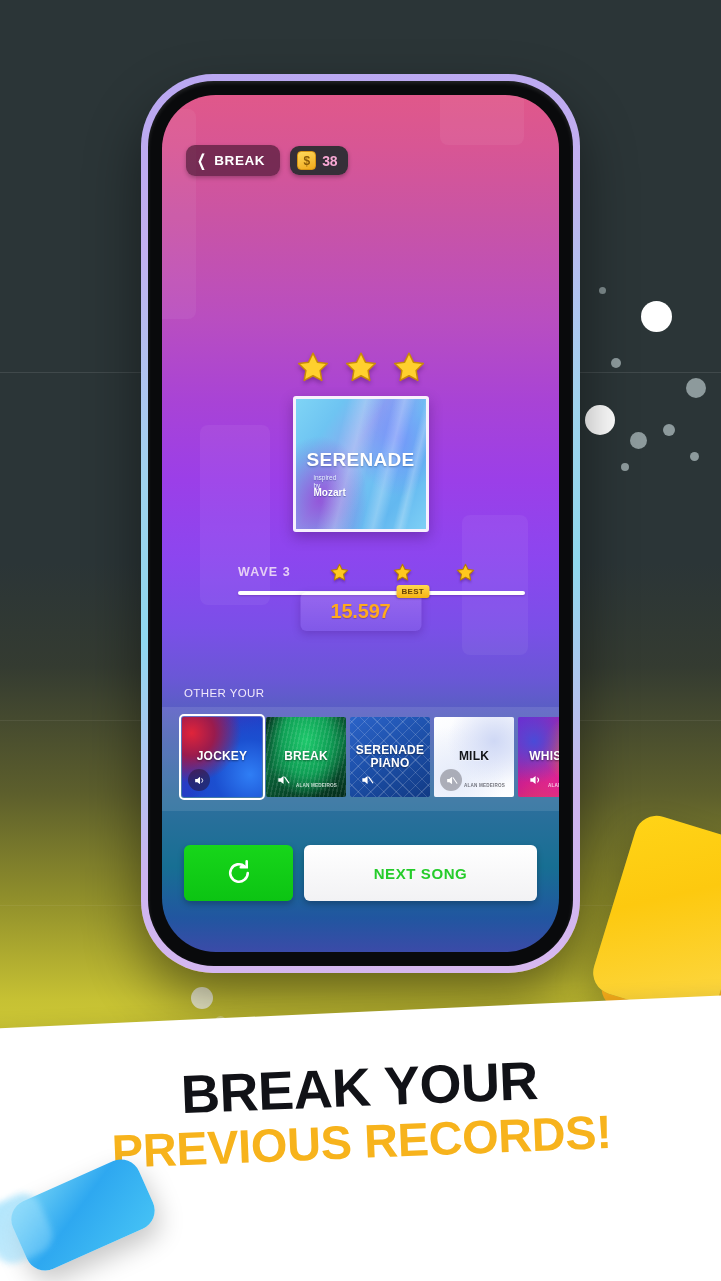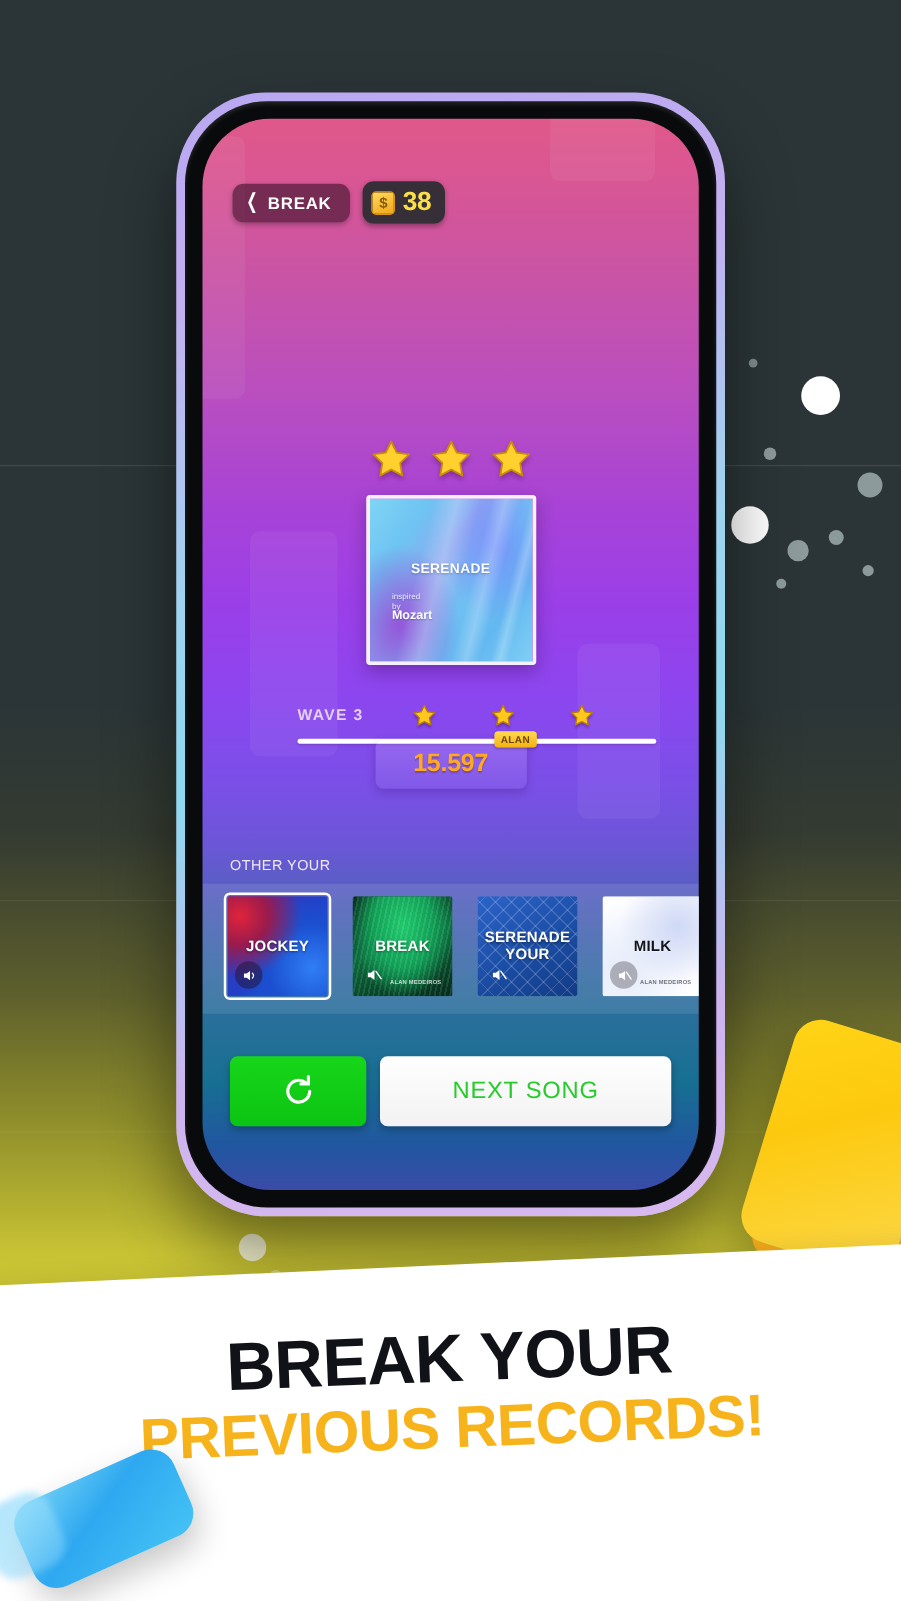--- a/index.html
+++ b/index.html
@@ -81,21 +81,21 @@
     border-radius:9px; padding:5px 11px 5px 7px;
     box-shadow:0 2px 4px rgba(0,0,0,0.3);
   }
   .coin {
     width:19px; height:19px; border-radius:4px;
     background:linear-gradient(160deg,#ffd95c,#f0a81c);
     display:flex; align-items:center; justify-content:center;
     font-size:12px; font-weight:bold; color:#8a5a07;
     border:1px solid #d99512;
   }
-  .coin-count { color:#fde047; font-size:21px; font-weight:bold; letter-spacing:-0.3px; }
+  .coin-count { color:#f9a8d4; font-size:14px; font-weight:bold; letter-spacing:-0.3px; }
 
   
   .stars-row {
     position:absolute; top:256px; left:0; right:0;
     display:flex; justify-content:center; gap:14px;
   }
   .star { filter:drop-shadow(0 3px 2px rgba(60,10,80,0.35)); }
 
   .album {
     position:absolute; top:301px; left:50%; transform:translateX(-50%);
@@ -112,21 +112,21 @@
       radial-gradient(ellipse 48% 70% at 78% 30%, rgba(120,120,255,0.6), transparent 65%),
       linear-gradient(125deg,#7fd4f5 0%, #6ec4f2 22%, #8ca8f0 42%, #6fc0f2 60%, #63b8f0 78%, #7fd0f5 100%);
   }
   .album-streak {
     position:absolute; width:36px; height:200%;
     background:linear-gradient(90deg,transparent,rgba(255,255,255,0.25),transparent);
     transform:rotate(14deg);
   }
   .album-title {
     position:absolute; top:50px; left:0; right:0; text-align:center;
-    color:#fff; font-weight:bold; font-size:11px; letter-spacing:0.3px;
+    color:#fff; font-weight:bold; font-size:19px; letter-spacing:0.3px;
     text-shadow:0 1px 2px rgba(0,40,90,0.35);
   }
   .album-sub {
     position:absolute; top:75px; left:18px;
     color:#e7f2ff; font-size:6.5px; line-height:1.25;
     text-shadow:0 1px 1px rgba(0,40,90,0.3);
   }
   .album-artist {
     position:absolute; top:88px; left:18px;
     color:#ffffff; font-size:10px; font-weight:bold;
@@ -172,21 +172,21 @@
   .other-panel {
     position:absolute; left:0; right:0; top:612px; height:104px;
     background:rgba(255,255,255,0.10);
   }
   .other-title {
     position:absolute; top:592px; left:22px;
     color:#f0e8fb; font-size:11.5px; letter-spacing:0.4px;
   }
   .songs {
     position:absolute; top:622px; left:20px; right:0;
-    display:flex; gap:20px;
+    display:flex; gap:4px;
   }
   .song {
     width:80px; height:80px; flex:0 0 auto;
     position:relative; overflow:hidden;
     border-radius:2px;
   }
   .song.sel { outline:2px solid #ffffff; outline-offset:1px; }
   .song-name {
     position:absolute; left:0; right:0; top:50%; transform:translateY(-50%);
     text-align:center; color:#fff; font-weight:bold; font-size:12px;
@@ -241,21 +241,21 @@
     display:flex; align-items:center; justify-content:center;
     box-shadow:0 3px 6px rgba(0,0,0,0.25);
   }
   .btn-next {
     flex:1; height:56px; border-radius:6px;
     background:linear-gradient(180deg,#ffffff,#f2f2f4);
     display:flex; align-items:center; justify-content:center;
     box-shadow:0 3px 6px rgba(0,0,0,0.25);
   }
   .btn-next span {
-    color:#25cc2a; font-size:19px; font-weight:normal; letter-spacing:0.6px;
+    color:#25cc2a; font-size:15px; font-weight:bold; letter-spacing:0.6px;
   }
 
   
   .tile-yellow {
     position:absolute; left:612px; top:825px;
     width:128px; height:185px; border-radius:22px;
     background:linear-gradient(150deg,#ffd417 0%, #fdc90f 40%, #fcd94a 100%);
     transform:rotate(17deg);
     box-shadow:10px 14px 0 -3px #f0a81a, 0 18px 34px rgba(0,0,0,0.28);
   }
@@ -374,21 +374,21 @@
           </svg>
           <svg class="wave-star ws3" width="19" height="19" viewBox="0 0 24 24">
             <path d="M12 1.6l3.2 6.5 7.2 1-5.2 5.1 1.2 7.2L12 18l-6.4 3.4 1.2-7.2L1.6 9.1l7.2-1z" fill="#ffc81f" stroke="#b87c06" stroke-width="1.4" stroke-linejoin="round"></path>
           </svg>
         </div>
         <div class="wave-bar"></div>
       </div>
 
       <div class="score">
         <span class="score-val">15.597</span>
-        <span class="best-badge">ALAN</span>
+        <span class="best-badge">BEST</span>
       </div>
 
       <div class="other-title">OTHER YOUR</div>
       <div class="other-panel"></div>
       <div class="songs">
 
         <div class="song sel">
           <div class="art-jockey"></div>
           <div class="song-name">JOCKEY</div>
           <div class="spk">
@@ -406,21 +406,21 @@
           <div class="spk" style="background:transparent;">
             <svg width="14" height="14" viewBox="0 0 24 24" fill="#fff">
                 <path d="M4 9v6h4l5 4V5L8 9H4z"></path>
                 <path d="M15 7l7 10" stroke="#fff" stroke-width="1.9" stroke-linecap="round"></path>
               </svg>
           </div>
         </div>
 
         <div class="song">
           <div class="art-piano"></div>
-          <div class="song-name">SERENADE YOUR</div>
+          <div class="song-name">SERENADE PIANO</div>
           <div class="spk" style="background:transparent;">
             <svg width="14" height="14" viewBox="0 0 24 24" fill="#fff">
                 <path d="M4 9v6h4l5 4V5L8 9H4z"></path>
                 <path d="M15 7l7 10" stroke="#fff" stroke-width="1.9" stroke-linecap="round"></path>
               </svg>
           </div>
         </div>
 
         <div class="song">
           <div class="art-milk"></div>

